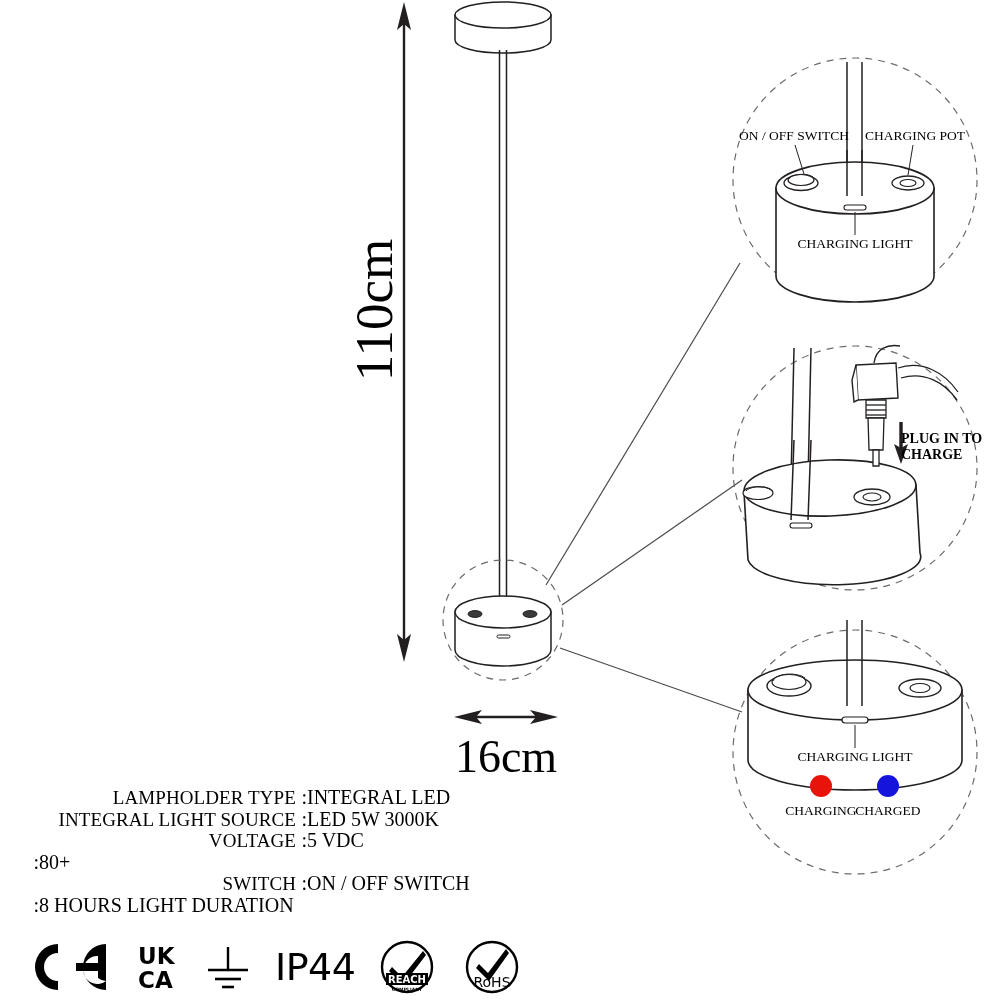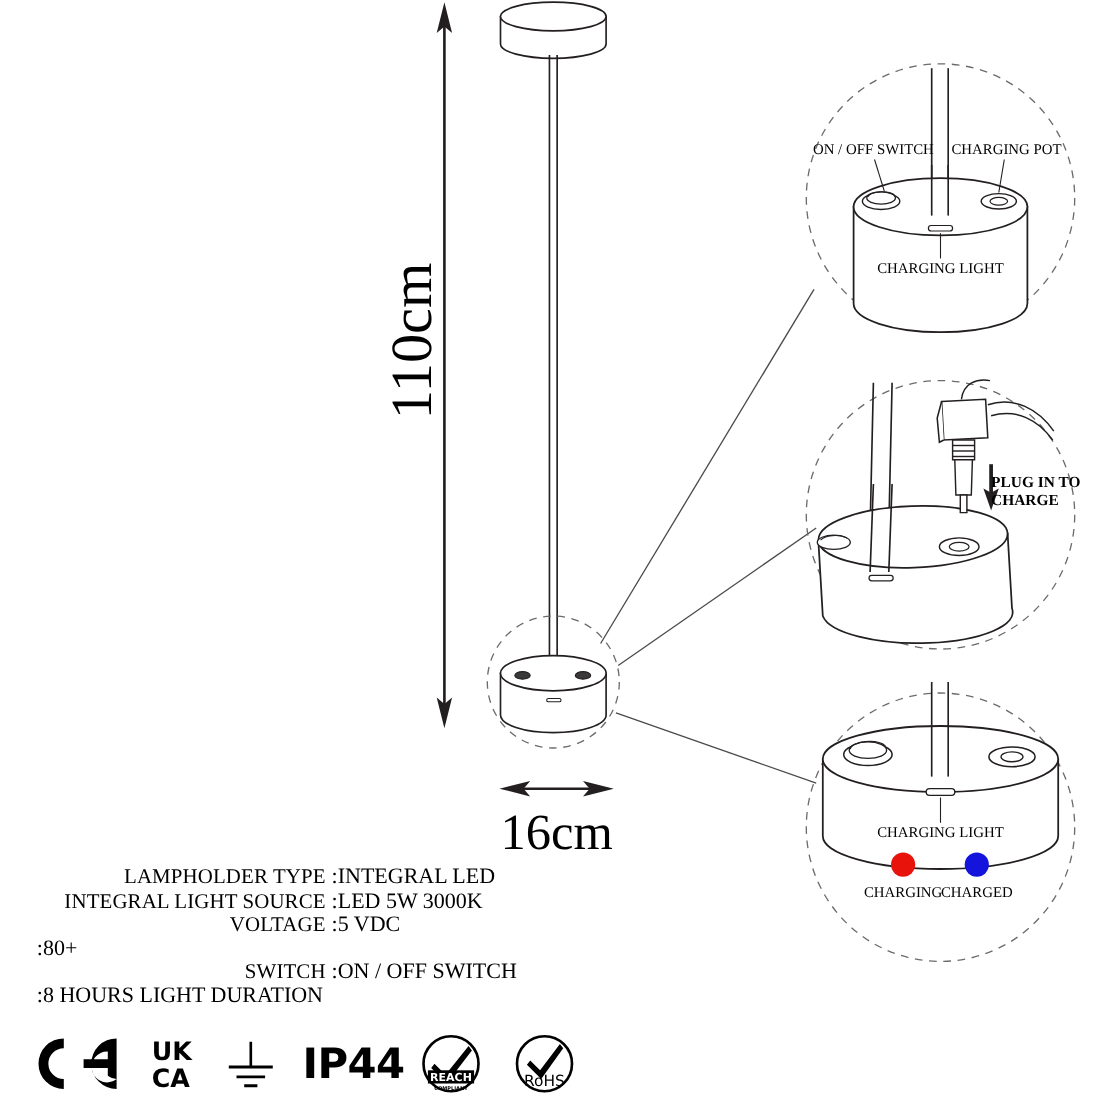--- a/index.html
+++ b/index.html
@@ -63,24 +63,24 @@
     display: flex;
     align-items: center;
     gap: 11px;
   }
   .cert-item { display: flex; align-items: center; }
   .ce-mark { margin-right: 6px; }
   .ukca-mark { margin-right: 10px; }
   .earth-mark { margin-right: 12px; }
   .ip-mark {
     font-family: "DejaVu Sans", sans-serif;
-    font-weight: 700;
+    font-weight: 400;
     font-size: 38px;
     letter-spacing: -0.5px;
-    margin-right: 4px;
+    margin-right: 14px;
     line-height: 1;
   }
   .reach-mark { margin-right: 20px; align-items: center; }
 </style>
 </head>
 <body>
 
 <div id="stage">
 
   <svg class="layer" viewBox="0 0 1000 1000">

